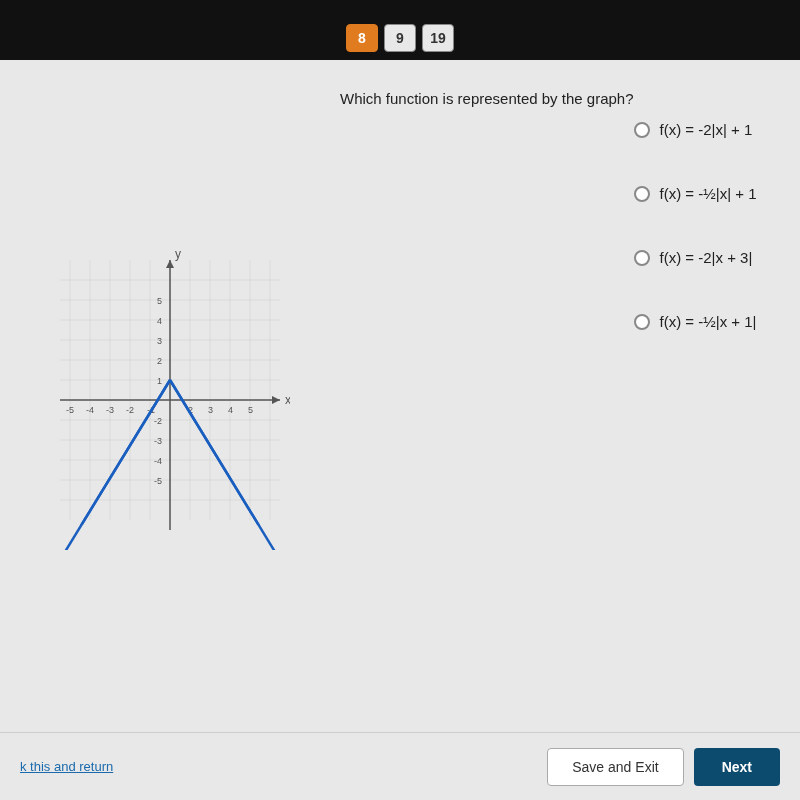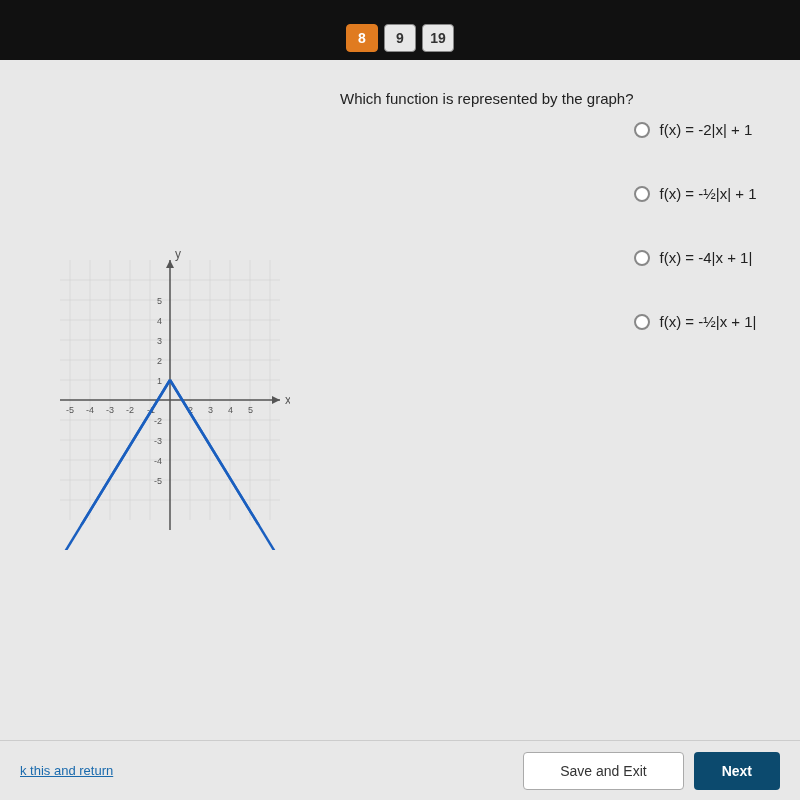--- a/index.html
+++ b/index.html
@@ -113,21 +113,21 @@
     .option-label {
       font-size: 15px;
       color: #222;
     }
 
     .bottom-bar {
       position: absolute;
       bottom: 0;
       left: 0;
       right: 0;
-      height: 60px;
+      height: 68px;
       background: #e8e8e8;
       border-top: 1px solid #ccc;
       display: flex;
       align-items: center;
       justify-content: space-between;
       padding: 0 20px;
     }
 
     .skip-link {
       font-size: 13px;
@@ -135,21 +135,21 @@
       text-decoration: underline;
       cursor: pointer;
     }
 
     .bottom-buttons {
       display: flex;
       gap: 10px;
     }
 
     .btn-save {
-      padding: 10px 36px;
+      padding: 10px 24px;
       background: #fff;
       border: 1px solid #aaa;
       border-radius: 4px;
       font-size: 14px;
       color: #333;
       cursor: pointer;
     }
 
     .btn-next {
       padding: 10px 28px;
@@ -273,21 +273,21 @@
         <span class="option-label">f(x) = -2|x| + 1</span>
       </div>
 
       <div class="option-item">
         <div class="radio-circle"></div>
         <span class="option-label">f(x) = -½|x| + 1</span>
       </div>
 
       <div class="option-item">
         <div class="radio-circle"></div>
-        <span class="option-label">f(x) = -4|x + 1|</span>
+        <span class="option-label">f(x) = -2|x + 3|</span>
       </div>
 
       <div class="option-item">
         <div class="radio-circle"></div>
         <span class="option-label">f(x) = -½|x + 1|</span>
       </div>
 
     </div>
   </div>
 </div>

